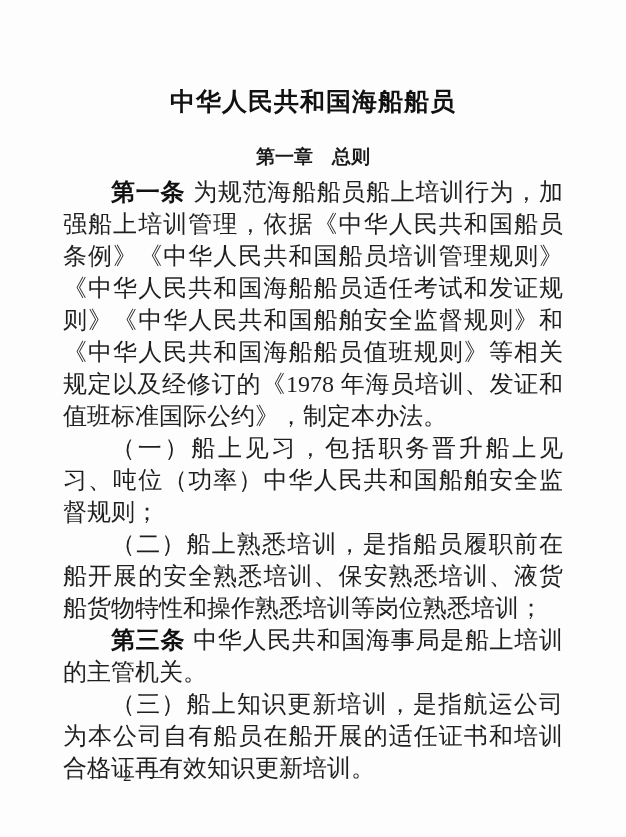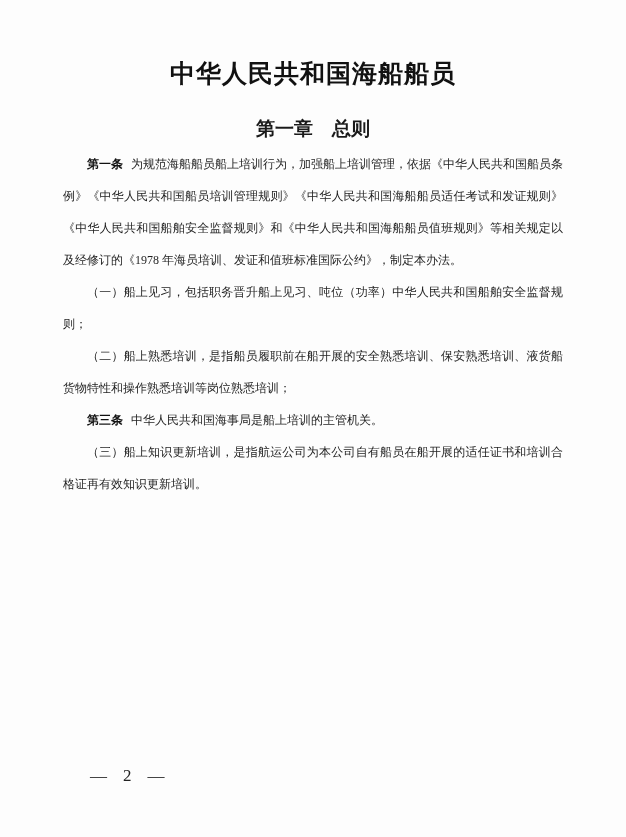--- a/index.html
+++ b/index.html
@@ -10,41 +10,41 @@
   .page {
     position: relative;
     width: 626px;
     height: 837px;
     background: #fdfdfd;
     overflow: hidden;
     font-family: "Liberation Serif", "DejaVu Serif", serif;
     color: #1f1f1f;
   }
   .doc-title {
-    margin-top: 54px;
+    margin-top: 82px;
     text-align: center;
     font-size: 25px;
     line-height: 40px;
     font-weight: bold;
     color: #111111;
     letter-spacing: 1px;
   }
   .chapter-heading {
     margin-top: 24px;
     text-align: center;
     font-size: 19px;
     line-height: 22px;
     font-weight: bold;
     font-family: "Liberation Sans", "DejaVu Sans", sans-serif;
     color: #1a1a1a;
   }
   .body-text {
     margin: 8px auto 13px auto;
     width: 500px;
-    font-size: 12px;
+    font-size: 24px;
     line-height: 32px;
     text-align: justify;
   }
   .para {
     margin: 0;
     text-indent: 2em;
   }
   .article-label {
     font-weight: bold;
     font-family: "Liberation Sans", "DejaVu Sans", sans-serif;

